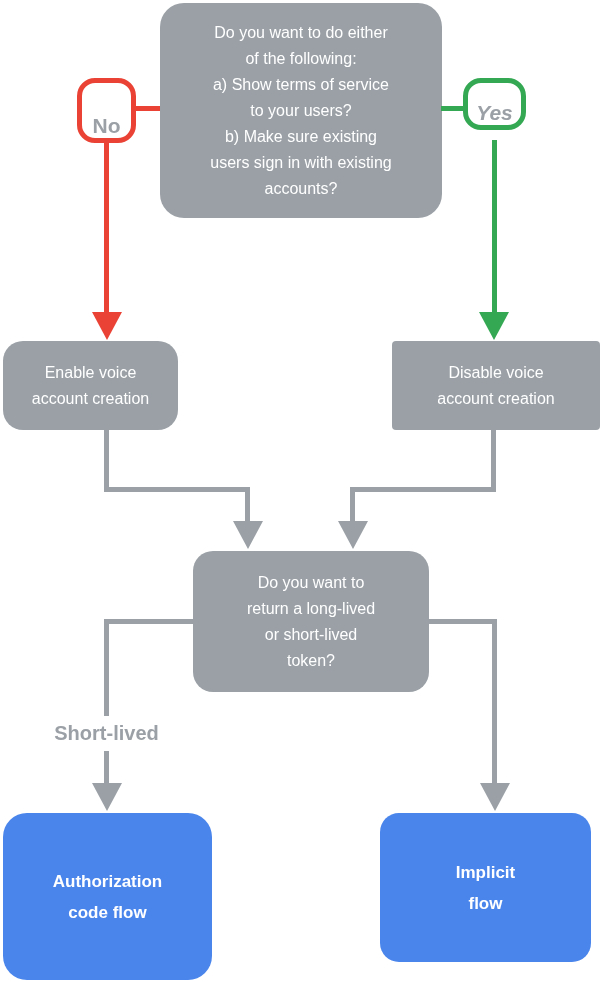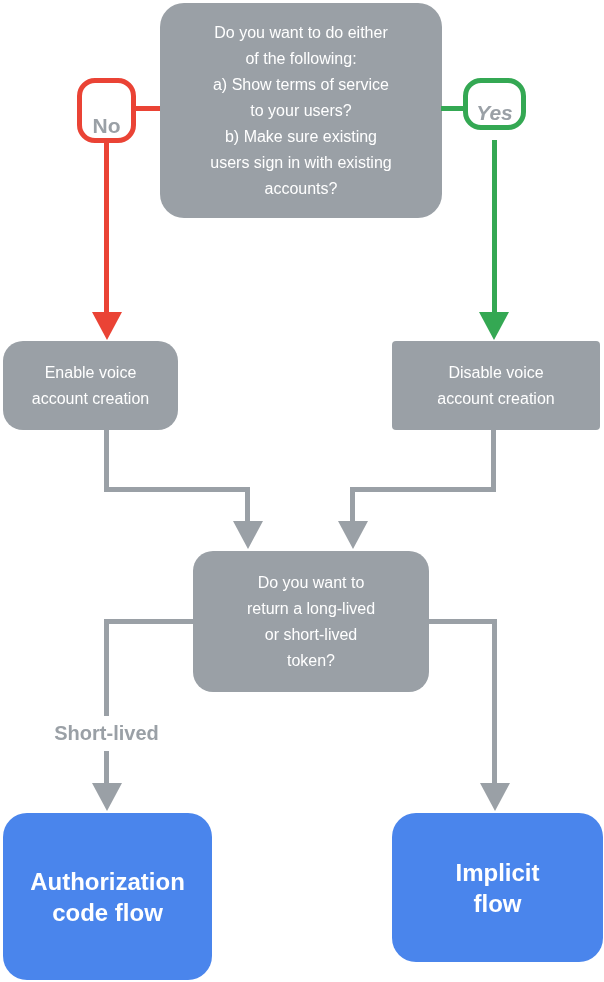--- a/index.html
+++ b/index.html
@@ -9,28 +9,28 @@
   *{box-sizing:border-box;margin:0;padding:0;}
   html,body{background:#FFFFFF;}
   body{font-family:"Liberation Sans","DejaVu Sans",sans-serif;}
   .canvas{position:relative;width:604px;height:982px;background:#FFFFFF;overflow:hidden;}
 
   .node{
     position:absolute;display:flex;align-items:center;justify-content:center;
     text-align:center;color:var(--node-text);white-space:pre-line;
   }
   .gray-node{background:var(--gray);font-size:16px;line-height:26px;font-weight:400;}
-  .blue-node{background:var(--blue);font-size:24px;line-height:31px;font-weight:700;border-radius:24px;}
+  .blue-node{background:var(--blue);font-size:17px;line-height:31px;font-weight:700;border-radius:24px;}
 
   .top-box{left:160px;top:3px;width:282px;height:215px;border-radius:24px;}
   .enable-box{left:3px;top:341px;width:175px;height:89px;border-radius:20px;}
   .disable-box{left:392px;top:341px;width:208px;height:89px;border-radius:4px;}
   .middle-box{left:193px;top:551px;width:236px;height:141px;border-radius:20px;}
   .auth-box{left:3px;top:813px;width:209px;height:167px;}
-  .implicit-box{left:392px;top:813px;width:211px;height:149px;}
+  .implicit-box{left:380px;top:813px;width:211px;height:149px;border-radius:19px;}
 
   .badge{
     position:absolute;display:flex;align-items:flex-end;justify-content:center;
     background:var(--badge-bg);border-radius:18px;
     font-size:21px;font-weight:700;color:var(--gray);z-index:3;
   }
   .no-badge{left:77px;top:78px;width:59px;height:65px;border:5px solid var(--red);}
   .yes-badge{left:463px;top:78px;width:63px;height:52px;border:5px solid var(--green);font-style:italic;}
 
   .seg{position:absolute;background:var(--gray);z-index:1;}

